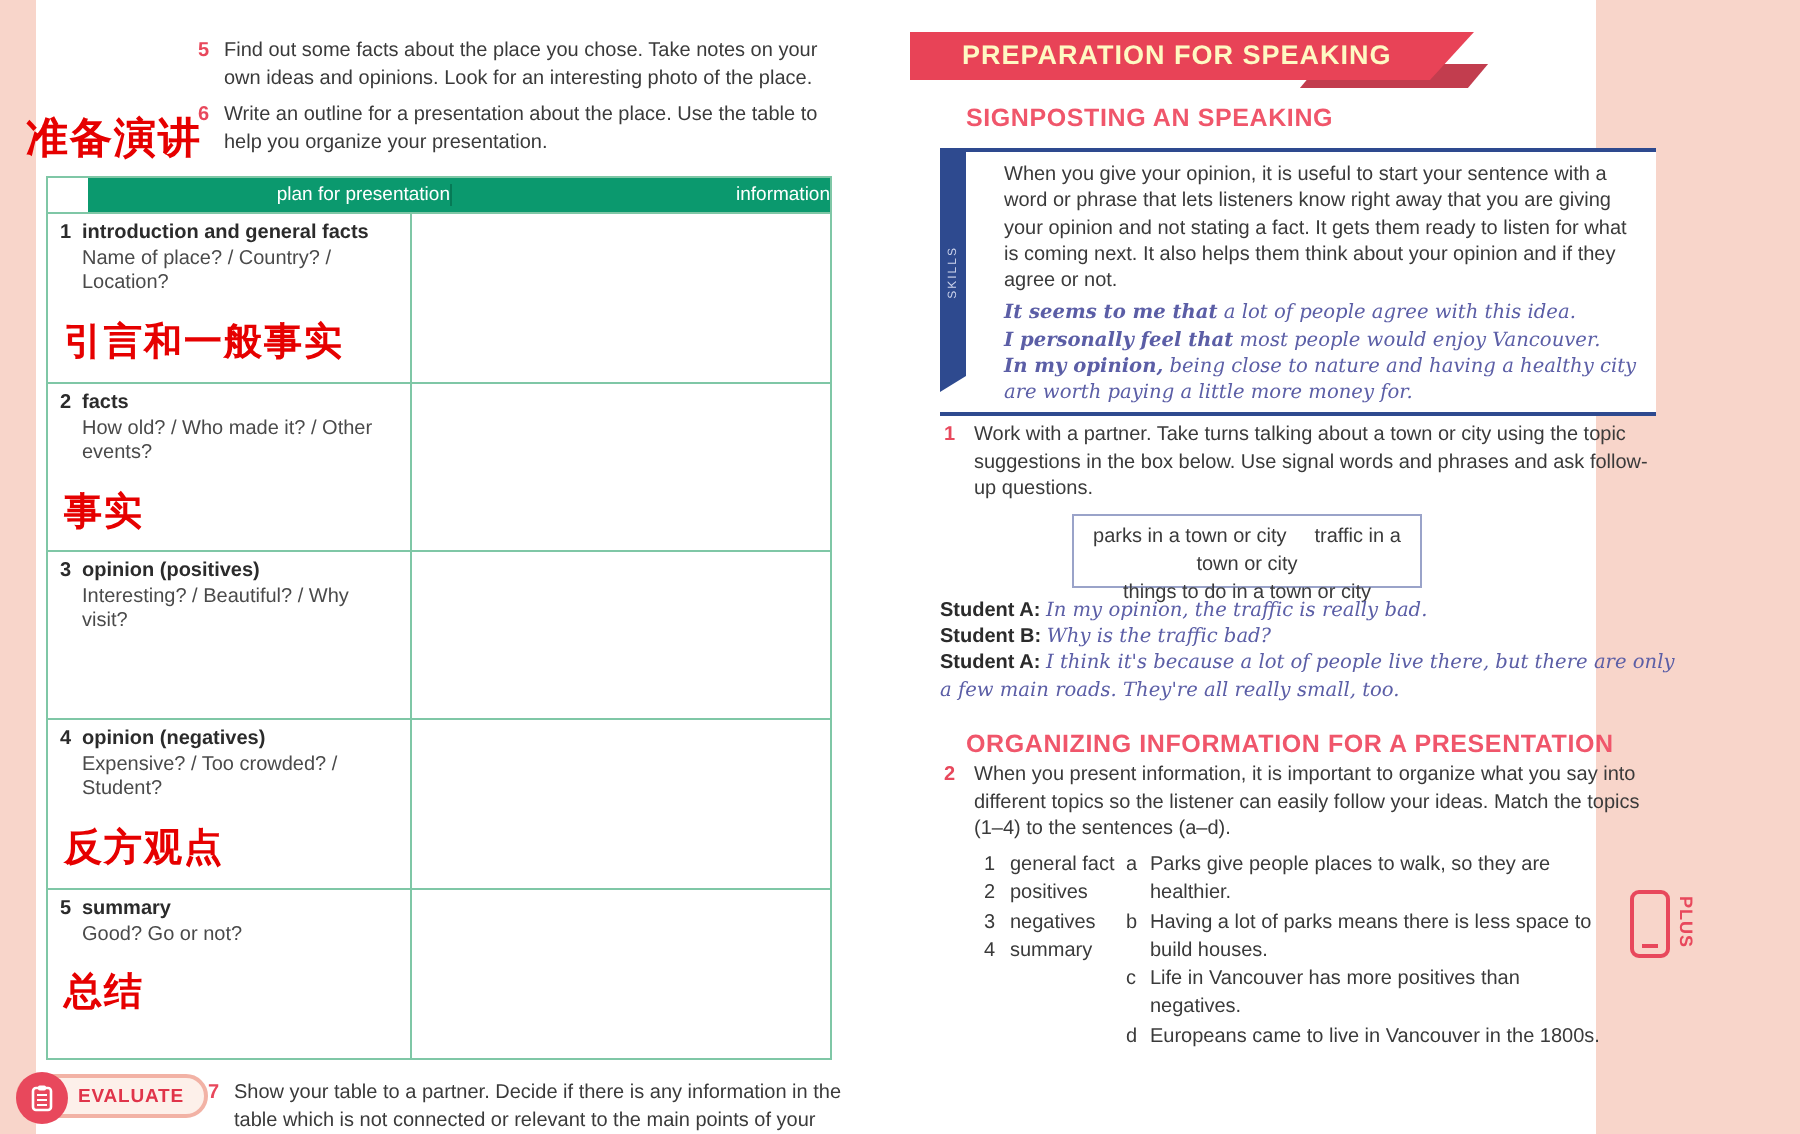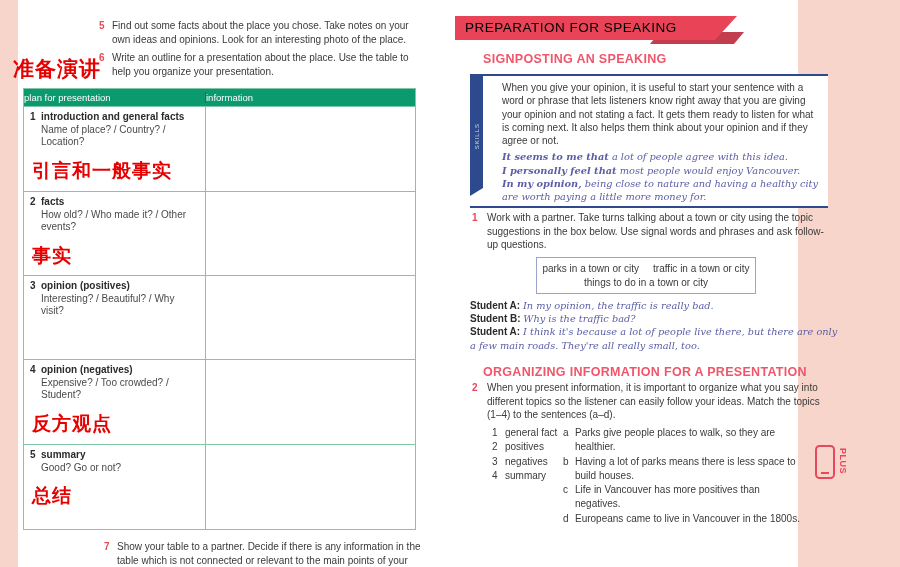--- a/index.html
+++ b/index.html
@@ -13,21 +13,21 @@
   .ex { position:absolute; display:flex; font-size:10px; color:#3a3a3a; line-height:13.5px; }
   .exnum { color:#e8485c; font-weight:bold; width:13px; flex:0 0 13px; }
   .ex5 { left:99px; top:19px;  width:322px; }
   .ex6 { left:99px; top:51px;  width:322px; }
   .ex7 { left:104px; top:540px; width:318px; }
 
   .cn { font-family:"Liberation Serif", serif; font-weight:bold; color:#e60000; }
   .cn-prepare { position:absolute; left:13px; top:55px; font-size:21px; letter-spacing:1px; }
 
   .ptable { position:absolute; left:23px; top:88px; width:393px; border:1px solid #7fc7a6; }
-  .thead { display:flex; background:#0b996e; color:#ffffff; font-size:9.5px; height:17px; align-items:center; text-align:left; }
+  .thead { display:flex; background:#0b996e; color:#ffffff; font-size:9.5px; height:17px; align-items:center; text-align:right;margin-left:20px; }
   .thead .hc1 { width:182px; border-right:1px solid #067a56; }
   .thead .hc2 { flex:1; }
   .trow { display:flex; border-top:1px solid #7fc7a6; }
   .trow .c1 { width:182px; border-right:1px solid #7fc7a6; padding:4px 6px 0 6px; }
   .trow .c2 { flex:1; }
   .r1 { height:85px; } .r2 { height:84px; } .r3 { height:84px; } .r4 { height:85px; } .r5 { height:85px; }
   .rowtitle { display:flex; font-size:10px; color:#2b2b2b; font-weight:bold; line-height:12.5px; }
   .rowtitle .rnum { width:11px; flex:0 0 11px; }
   .rowprompt { font-size:10px; color:#4a4a4a; line-height:12.5px; padding-left:11px; }
   .rowcn { display:block; font-size:19px; margin:9px 0 0 2px; letter-spacing:1px; }
@@ -35,42 +35,42 @@
   .evaluate { position:absolute; left:8px; top:537px; width:96px; height:22px; border:2px solid #f2b2a5;
               border-radius:12px; background:#fdf0ea; }
   .eval-circle { position:absolute; left:-2px; top:-3px; width:26px; height:26px; border-radius:50%;
                  background:#e8485c; display:flex; align-items:center; justify-content:center; }
   .eval-label { position:absolute; left:29px; top:4px; font-size:9.5px; font-weight:bold; color:#e0344a; letter-spacing:0.4px; }
 
   
   .banner-tail { position:absolute; left:655px; top:32px; width:84px; height:12px; background:#c23d4e; transform:skewX(-40deg); }
   .banner { position:absolute; left:455px; top:16px; width:282px; height:24px; background:#e84357;
             clip-path:polygon(0 0,100% 0,calc(100% - 22px) 100%,0 100%);
-            color:#000000; font-size:13.5px; font-weight:normal; letter-spacing:0.5px; line-height:24px; padding-left:10px; }
+            color:#fef9c3; font-size:13.5px; font-weight:bold; letter-spacing:0.5px; line-height:24px; padding-left:26px; }
   .sec-head { position:absolute; font-size:12.5px; font-weight:bold; color:#f0566b; letter-spacing:0.3px; }
   .head-sign { left:483px; top:52px; }
   .head-org  { left:483px; top:365px; }
 
   .skills-box { position:absolute; left:470px; top:74px; width:358px; height:134px; background:#ffffff;
                 border-top:2px solid #2e4a8f; border-bottom:2px solid #2e4a8f; padding:5px 8px 0 32px; }
   .skills-tab { position:absolute; left:0px; top:0px; width:13px; height:120px; background:#2e4a8f;
                 clip-path:polygon(0 0,100% 0,100% calc(100% - 8px),0 100%);
                 display:flex; align-items:center; justify-content:center; }
   .skills-tab span { writing-mode:vertical-rl; transform:rotate(180deg); color:#cdd4ec; font-size:6px; letter-spacing:1px; }
   .skills-par { font-size:10px; color:#3a3a3a; line-height:13.3px; margin-bottom:3px; }
   .hand { font-family:"DejaVu Serif", serif; font-style:italic; color:#5b5ea6; }
   .skills-ex { font-size:9.8px; line-height:13.2px; }
   .skills-ex .hb { font-weight:bold; }
 
   .rex { position:absolute; display:flex; font-size:10px; color:#3a3a3a; line-height:13.5px; }
   .rex .exnum { width:15px; flex:0 0 15px; }
   .rex1 { left:472px; top:211px; width:360px; }
   .rex2 { left:472px; top:381px; width:360px; }
 
-  .topic-box { position:absolute; left:536px; top:257px; width:220px; height:37px; border:1px solid #9aa3c9;
+  .topic-box { position:absolute; left:536px; top:257px; width:175px; height:37px; border:1px solid #9aa3c9;
                font-size:10px; color:#3a3a3a; text-align:center; padding-top:4px; line-height:14px; }
   .topic-box .gap { display:inline-block; width:14px; }
 
   .dialogue { position:absolute; left:470px; top:299px; width:374px; font-size:10px; line-height:13.2px; }
   .dialogue .spk { font-weight:bold; color:#2b2b2b; }
   .dialogue .hand { font-size:9.8px; }
 
   .match-topics { position:absolute; left:492px; top:426px; font-size:10px; color:#3a3a3a; line-height:14.3px; }
   .match-topics .mt { display:flex; }
   .match-topics .mn { width:13px; flex:0 0 13px; }
@@ -167,20 +167,32 @@
       </div>
       <div class="c2"></div>
     </div>
   </div>
 
   <div class="ex ex7">
     <span class="exnum">7</span>
     <span>Show your table to a partner. Decide if there is any information in the table which is not connected or relevant to the main points of your presentation.</span>
   </div>
 
+  <div class="evaluate">
+    <span class="eval-circle">
+      <svg width="14" height="14" viewBox="0 0 14 14">
+          <rect x="2.5" y="2" width="9" height="11" rx="1.5" fill="none" stroke="#ffffff" stroke-width="1.3"></rect>
+          <rect x="5" y="0.8" width="4" height="2.4" rx="0.8" fill="#ffffff"></rect>
+          <line x1="4.5" y1="5.5" x2="9.5" y2="5.5" stroke="#ffffff" stroke-width="1"></line>
+          <line x1="4.5" y1="8" x2="9.5" y2="8" stroke="#ffffff" stroke-width="1"></line>
+          <line x1="4.5" y1="10.5" x2="9.5" y2="10.5" stroke="#ffffff" stroke-width="1"></line>
+        </svg>
+    </span>
+    <span class="eval-label">EVALUATE</span>
+  </div>
 
   <div class="banner-tail"></div>
   <div class="banner">PREPARATION FOR SPEAKING</div>
 
   <div class="sec-head head-sign">SIGNPOSTING AN SPEAKING</div>
 
   <div class="skills-box">
     <div class="skills-tab">
       <span>SKILLS</span>
     </div>

